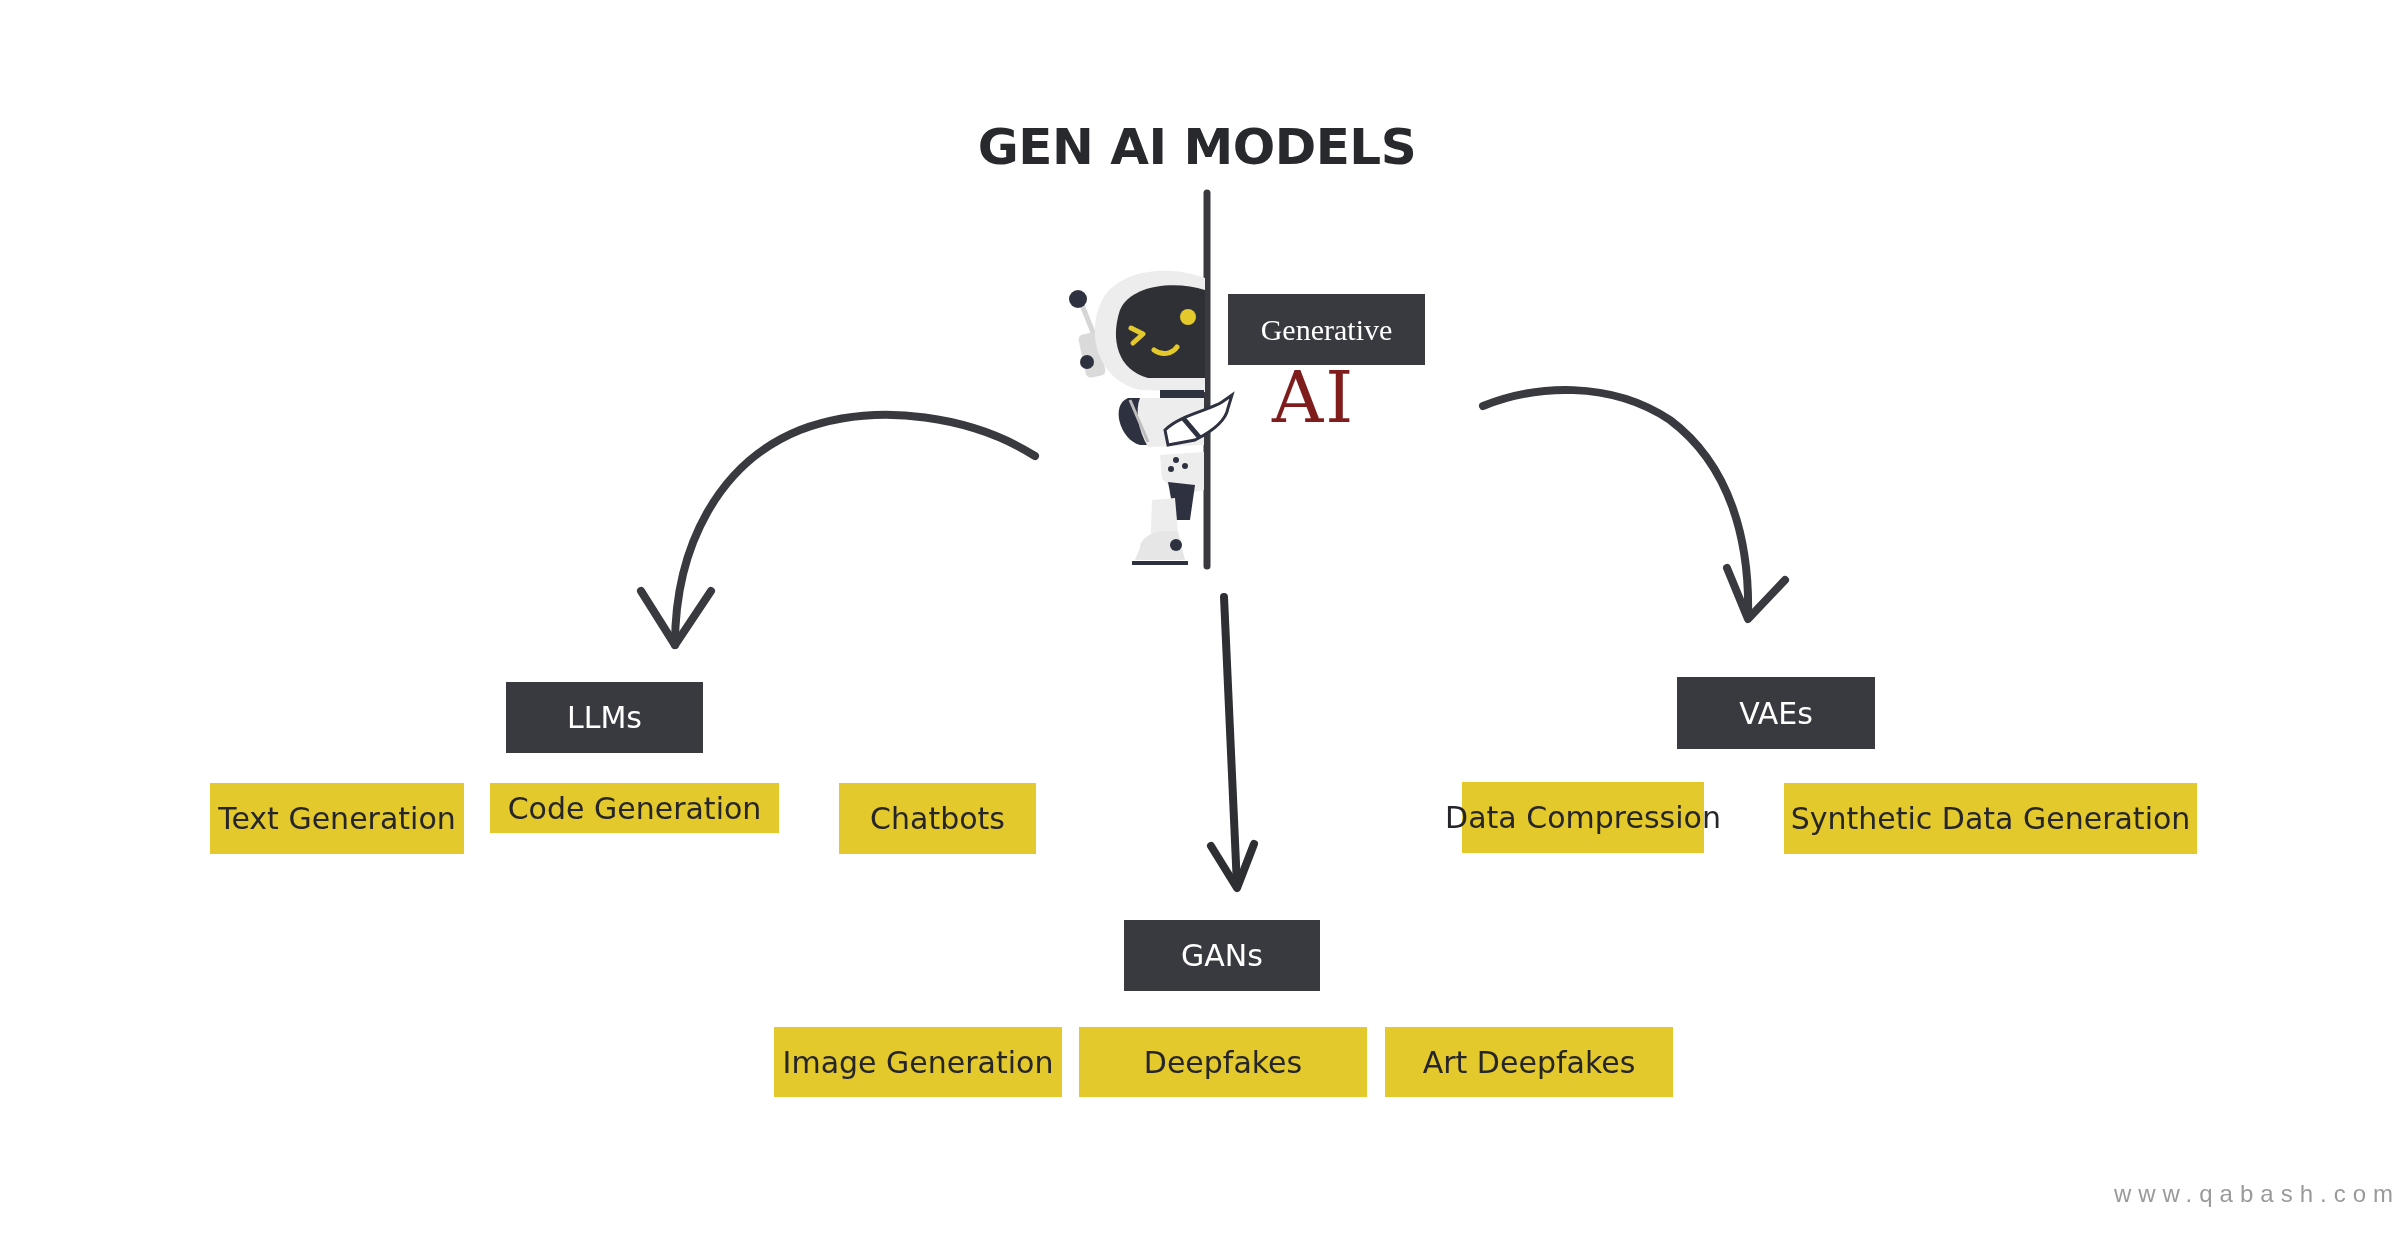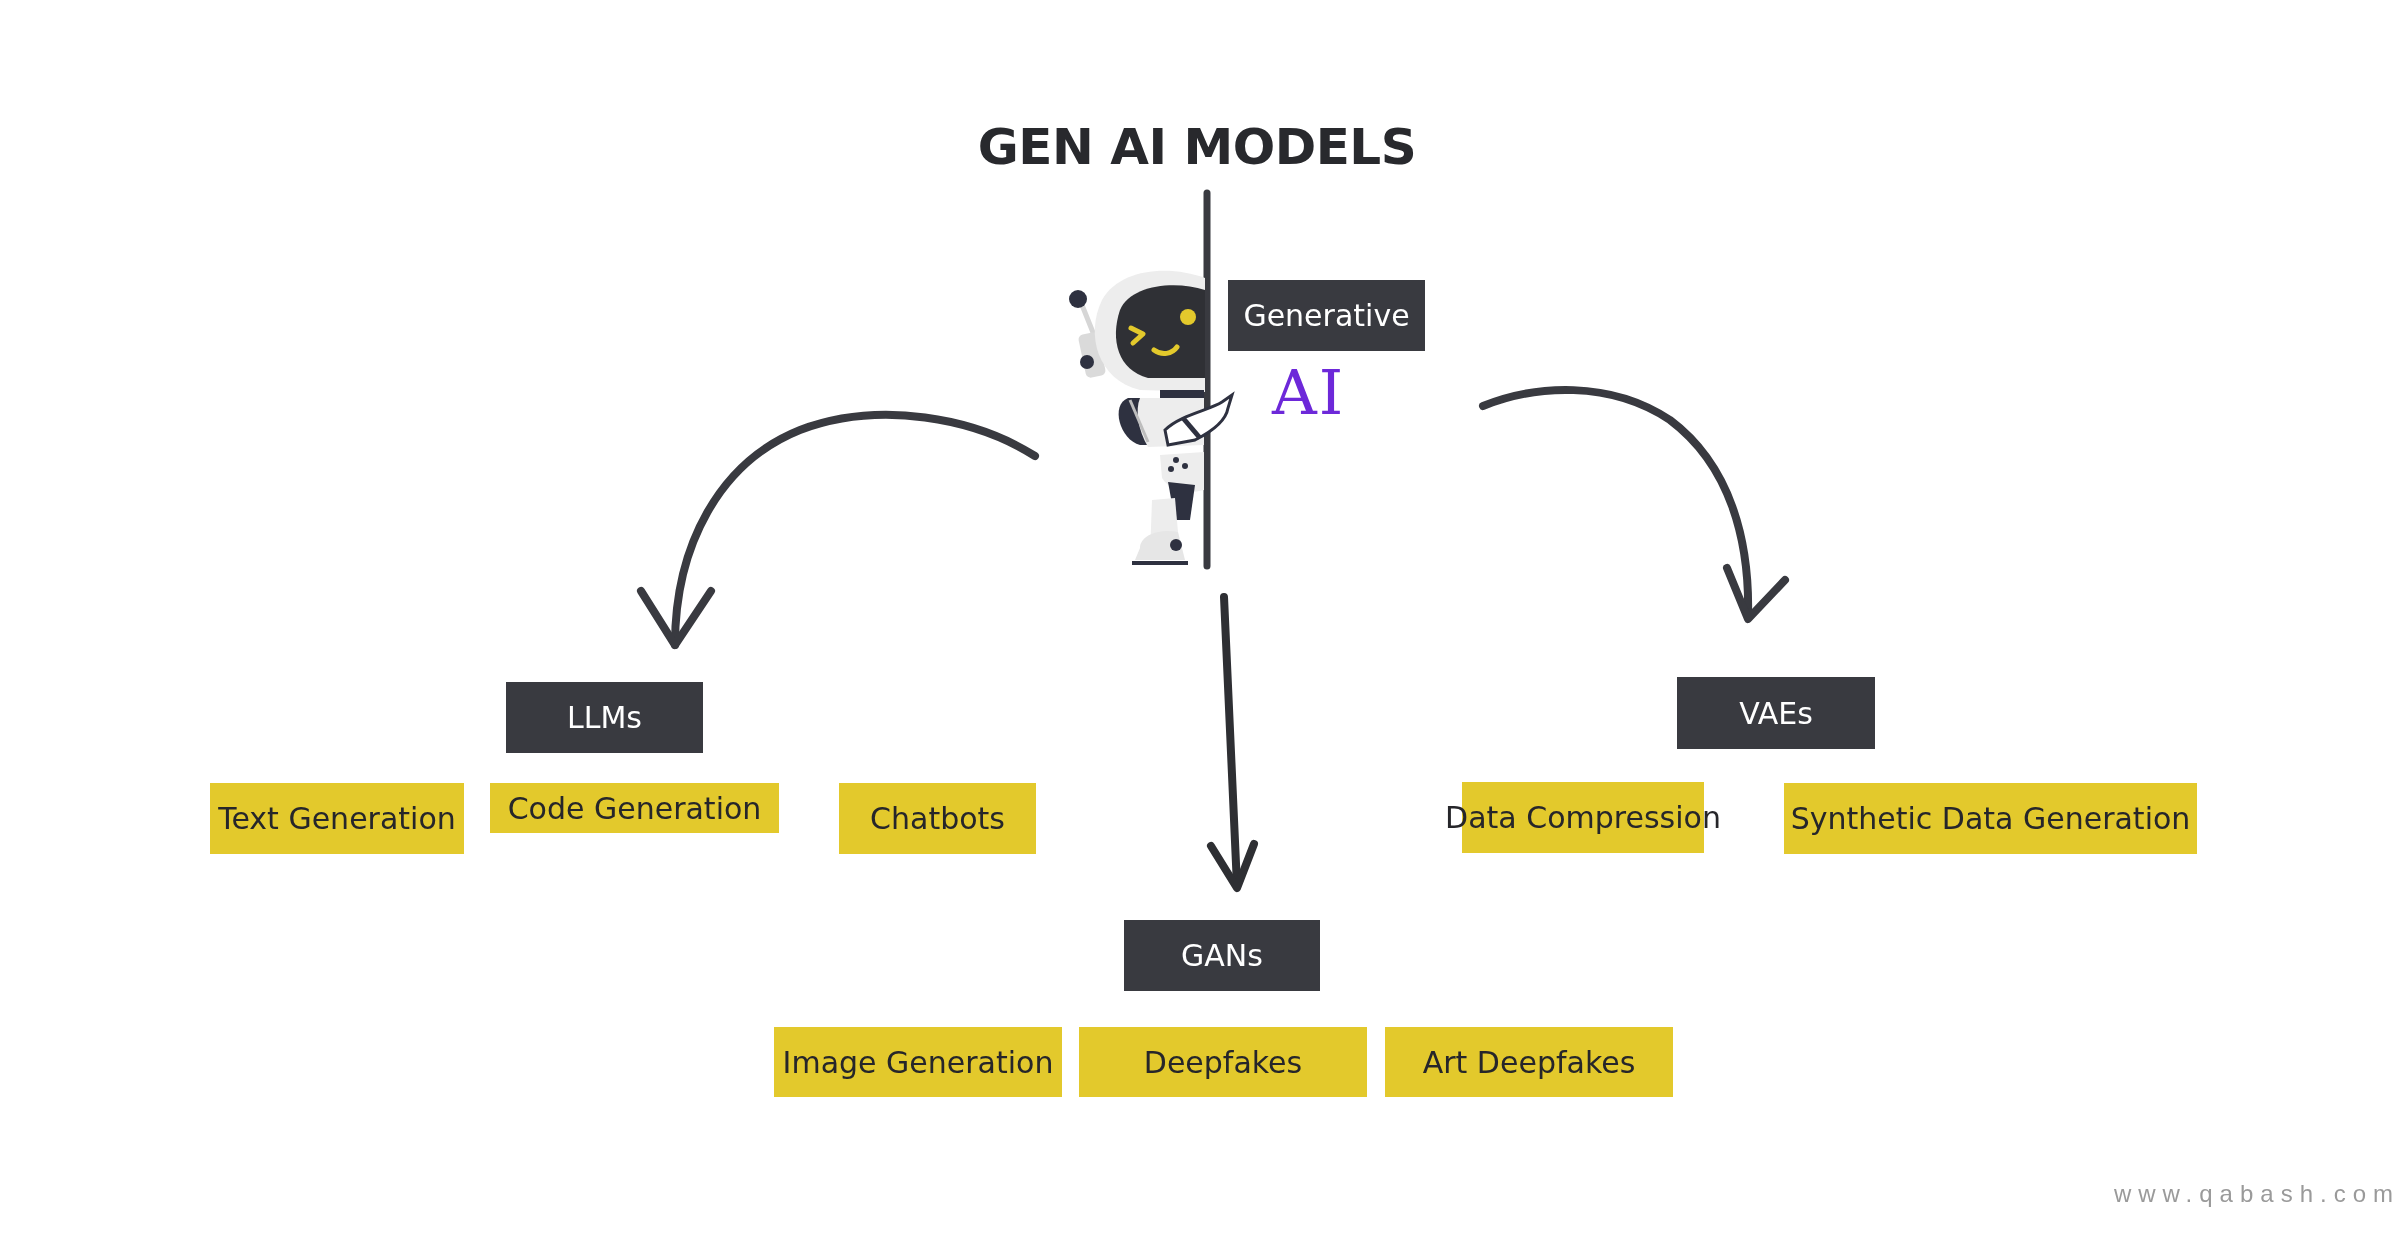--- a/index.html
+++ b/index.html
@@ -20,21 +20,21 @@
     display: flex; align-items: center; justify-content: center;
     font-family: "DejaVu Sans", sans-serif; font-size: 30px;
   }
   .yellow-box {
     background: #E3C92C; color: #26262A;
     display: flex; align-items: center; justify-content: center;
     font-family: "DejaVu Sans", sans-serif; font-size: 30px;
     white-space: nowrap;
   }
   .ai-text {
-    font-family: "DejaVu Serif", serif; font-size: 62px; color: #6d28d9;
+    font-family: "DejaVu Serif", serif; font-size: 71px; color: #7f1d1d;
     left: 1272px; top: 362px; line-height: 1; letter-spacing: 2px;
   }
   .footer {
     left: 0; width: 2400px; top: 1180px; text-align: right;
     font-family: "Liberation Sans", sans-serif; font-size: 24px;
     letter-spacing: 7px; color: #9A9A9A;
   }
   svg.overlay { position: absolute; left: 0; top: 0; }
 </style>
 </head>
@@ -90,21 +90,21 @@
     <path d="M1483 406 C1535 385,1610 380,1670 420 C1730 465,1750 540,1748 617"></path>
     <path d="M1727 568 L1748 619 L1785 580"></path>
   </g>
 
   <g fill="none" stroke="#2E2F33" stroke-width="8" stroke-linecap="round" stroke-linejoin="round">
     <path d="M1224 597 L1237 886"></path>
     <path d="M1211 846 L1237 888 L1254 844"></path>
   </g>
 </svg>
 
-<div class="abs dark-box" style="left:1228px; top:280px; width:197px; height:71px;">Generative</div>
+<div class="abs dark-box" style="left:1228px; top:294px; width:197px; height:71px;font-family:Liberation Serif, serif;">Generative</div>
 <div class="abs ai-text">AI</div>
 
 <div class="abs dark-box" style="left:506px; top:682px; width:197px; height:71px;">LLMs</div>
 <div class="abs yellow-box" style="left:210px; top:783px; width:254px; height:71px;">Text Generation</div>
 <div class="abs yellow-box" style="left:490px; top:783px; width:289px; height:50px;">Code Generation</div>
 <div class="abs yellow-box" style="left:839px; top:783px; width:197px; height:71px;">Chatbots</div>
 
 <div class="abs dark-box" style="left:1124px; top:920px; width:196px; height:71px;">GANs</div>
 <div class="abs yellow-box" style="left:774px; top:1027px; width:288px; height:70px;">Image Generation</div>
 <div class="abs yellow-box" style="left:1079px; top:1027px; width:288px; height:70px;">Deepfakes</div>

